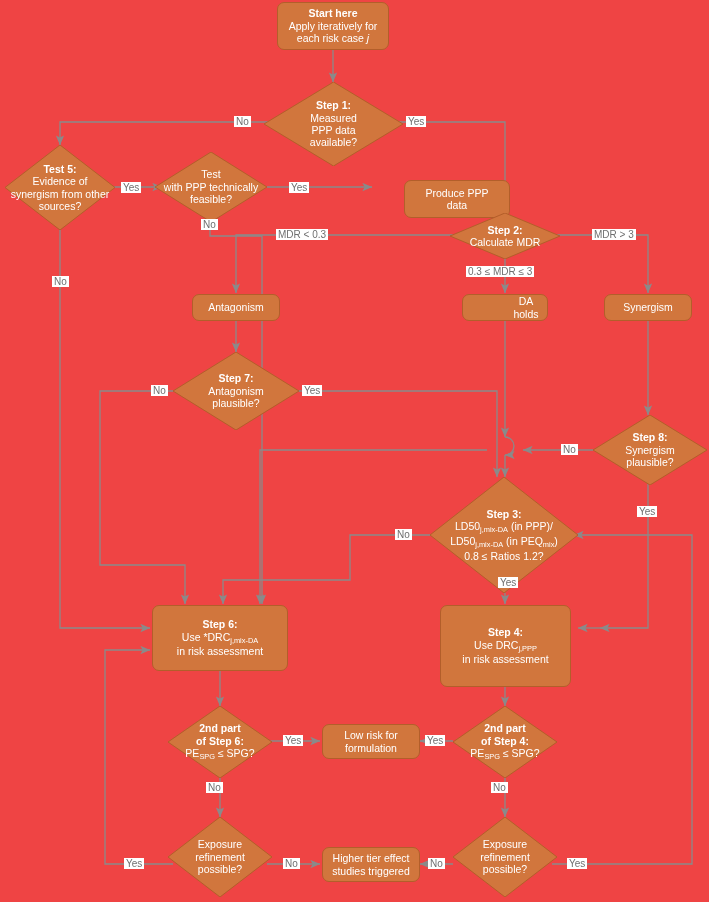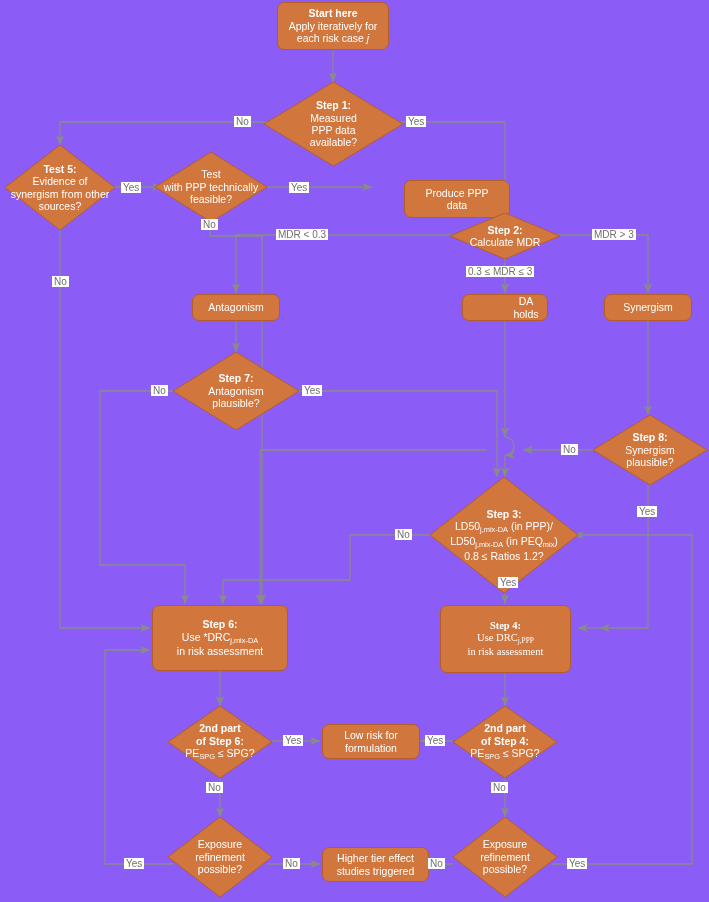--- a/index.html
+++ b/index.html
@@ -1,17 +1,17 @@
 <!DOCTYPE html>
 <html><head>
 <meta charset="utf-8">
 <style>
   html,body{margin:0;padding:0;background:#ffffff;}
   body{font-family:"Liberation Sans","DejaVu Sans",sans-serif;}
-  #canvas{position:relative;width:709px;height:902px;background:#8b5cf6;overflow:hidden;}
+  #canvas{position:relative;width:709px;height:902px;background:#ef4444;overflow:hidden;}
   svg#edges{position:absolute;left:0;top:0;width:709px;height:902px;}
   .node{position:absolute;box-sizing:border-box;display:flex;align-items:center;justify-content:center;text-align:center;color:#ffffff;line-height:1.18;}
   .box{background:#D1763D;border:1px solid #B35E2A;border-radius:7px;}
   .box .txt{padding:2px 5px;font-size:10.5px;}
   .dia{background:transparent;}
   .dia .shape{position:absolute;left:0;top:0;width:100%;height:100%;}
   .dia .txt{position:relative;z-index:2;font-size:10.5px;width:78%;}
   .elabel{position:absolute;color:#6f6f6f;font-size:10px;background:#fff;padding:0 2px;white-space:nowrap;line-height:11px;}
   b{font-weight:bold;}
   sub{font-size:7.4px;vertical-align:-0.25em;}
@@ -203,21 +203,21 @@
   </div>
 
   <div class="node box" style="left:152px;top:605px;width:136px;height:66px;">
     <div class="txt">
       <b>Step 6:</b><br>
       <span>Use *DRC<sub>j,mix-DA</sub></span><br>
       <span>in risk assessment</span>
     </div>
   </div>
 
-  <div class="node box" style="left:440px;top:605px;width:131px;height:68px;font-family:Liberation Serif, serif;">
+  <div class="node box" style="left:440px;top:605px;width:131px;height:82px;">
     <div class="txt">
       <b>Step 4:</b><br>
       <span>Use DRC<sub>j,PPP</sub></span><br>
       <span>in risk assessment</span>
     </div>
   </div>
 
   <div class="node dia" style="left:168px;top:706px;width:104px;height:72px;">
     <svg class="shape" viewBox="0 0 104 72" preserveAspectRatio="none">
         <polygon points="52,0 104,36 52,72 0,36" fill="#D1763D" stroke="#B35E2A" stroke-width="1"></polygon>
@@ -262,21 +262,21 @@
     <svg class="shape" viewBox="0 0 104 80" preserveAspectRatio="none">
         <polygon points="52,0 104,40 52,80 0,40" fill="#D1763D" stroke="#B35E2A" stroke-width="1"></polygon>
       </svg>
     <div class="txt" style="width:92%;">
       <span>Exposure</span><br>
       <span>refinement</span><br>
       <span>possible?</span>
     </div>
   </div>
 
-  <div class="node box" style="left:322px;top:847px;width:107px;height:35px;">
+  <div class="node box" style="left:322px;top:847px;width:98px;height:35px;">
     <div class="txt">
       <span>Higher tier effect</span><br>
       <span>studies triggered</span>
     </div>
   </div>
 
   <div class="elabel" style="left:234px;top:116px;">No</div>
   <div class="elabel" style="left:406px;top:116px;">Yes</div>
   <div class="elabel" style="left:121px;top:182px;">Yes</div>
   <div class="elabel" style="left:52px;top:276px;">No</div>

